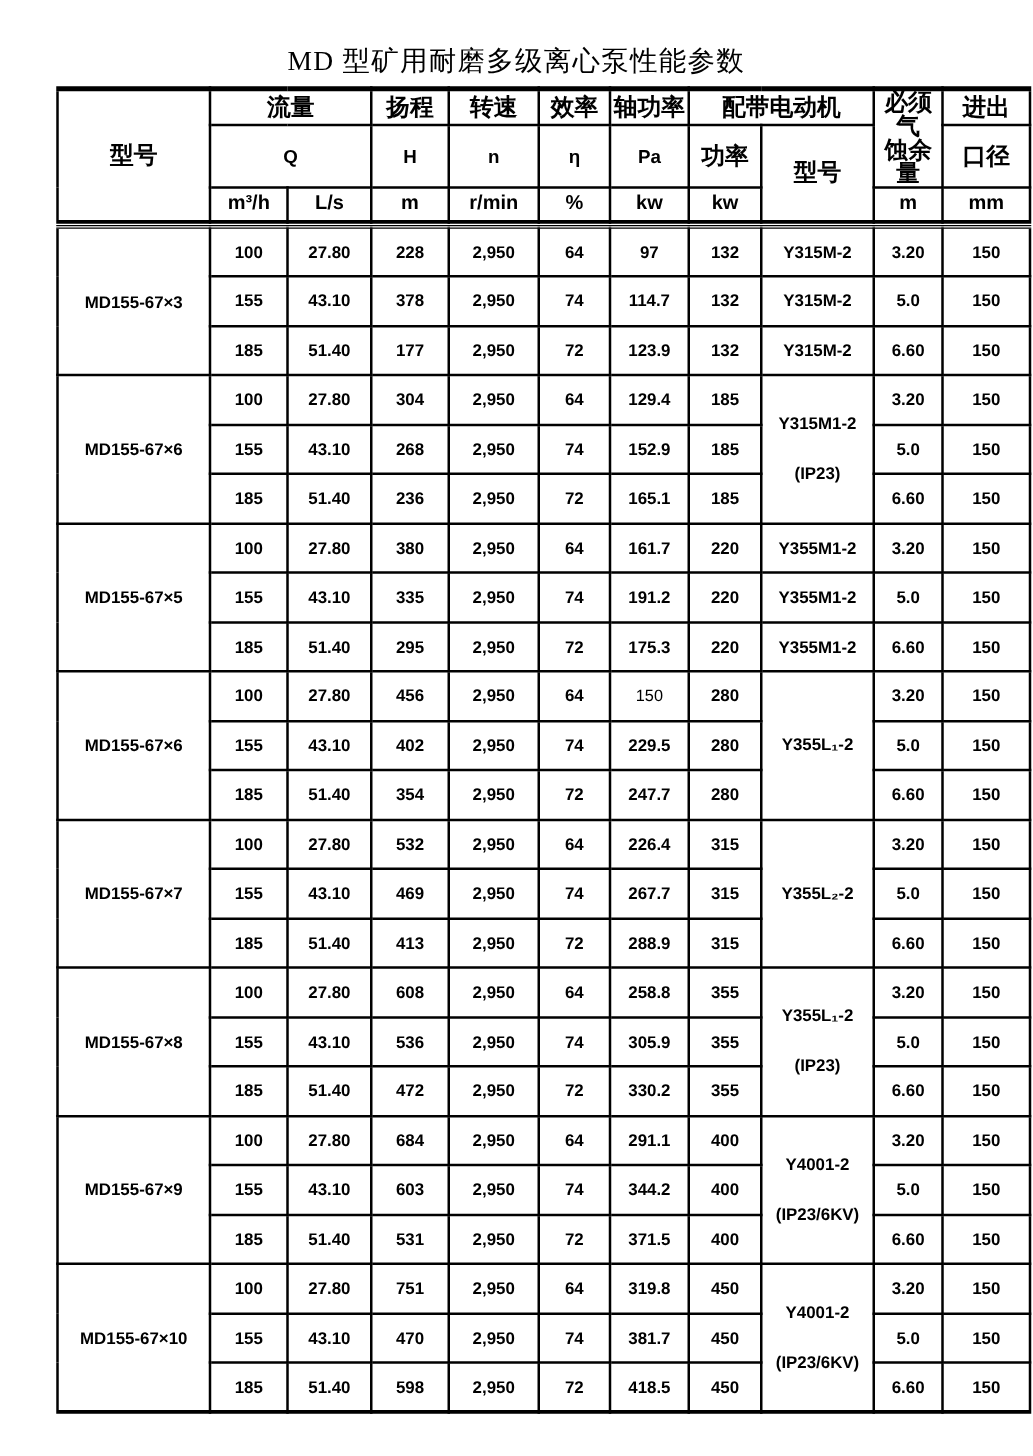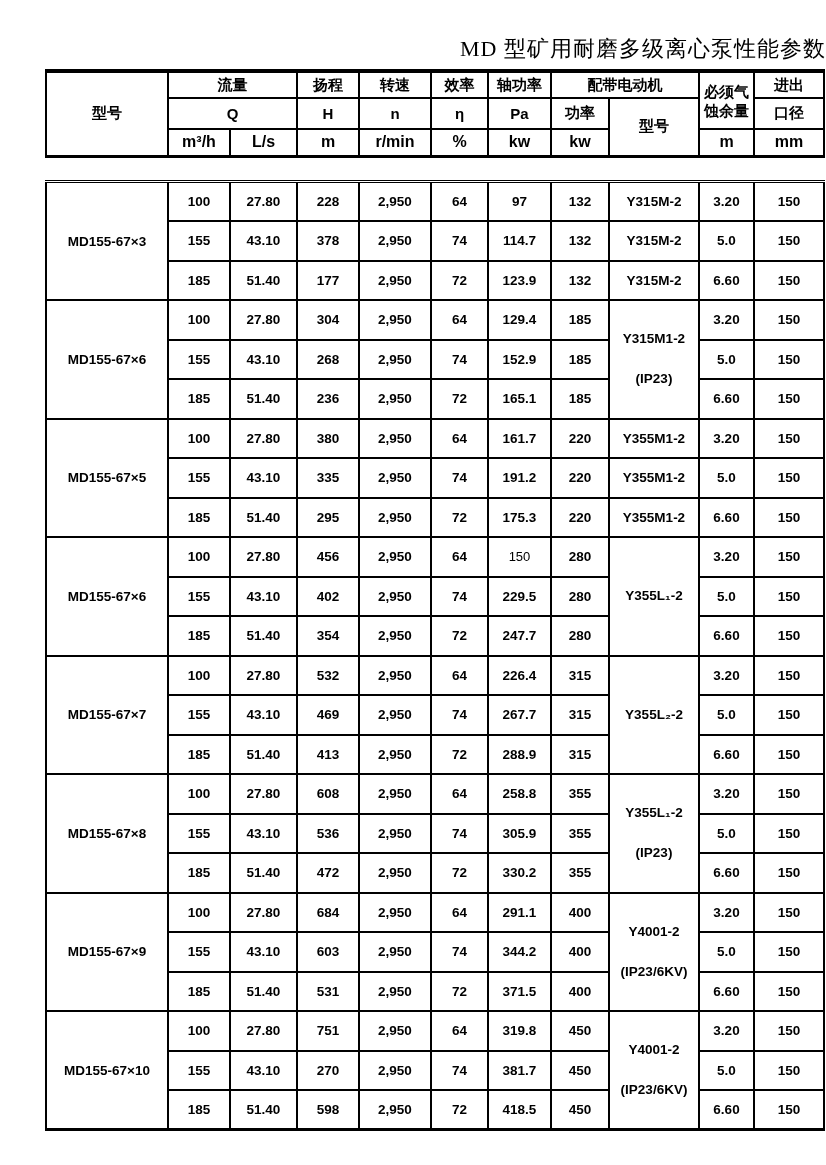--- a/index.html
+++ b/index.html
@@ -5,41 +5,41 @@
   * { box-sizing: border-box; }
   html, body { margin: 0; padding: 0; }
   body {
     width: 826px; height: 1165px;
     background: #ffffff; color: #000000;
     position: relative;
     font-family: "Liberation Sans", "DejaVu Sans", sans-serif;
   }
   .doc-title {
     position: absolute; top: 34px; left: 0; width: 826px;
-    text-align: right;
+    text-align: center;
     font-family: "Liberation Serif", "DejaVu Serif", serif;
     font-size: 22px; font-weight: 400; letter-spacing: 1px;
   }
   table {
     position: absolute; left: 45px;
     border-collapse: collapse; table-layout: fixed;
     width: 778px;
   }
   #header-table {
     top: 69px;
     border: 2px solid #000;
     border-top-width: 4px;
     border-bottom-width: 3px;
   }
   #header-table td {
     border: 2px solid #000;
     text-align: center; vertical-align: middle;
     font-weight: bold; padding: 0;
   }
-  .cn  { font-size: 15px; }
+  .cn  { font-size: 19px; }
   .sym { font-size: 15px; }
   .unit{ font-size: 16px; }
   .two-line div { line-height: 19px; }
   #body-table {
     top: 180px;
     border: 2px solid #000;
     border-top: 3px double #000;
     border-bottom: 3px solid #000;
   }
   #body-table tr { height: 39.5px; }
@@ -399,21 +399,21 @@
         <td rowspan="3" class="motor-merged">
           <div>Y4001-2</div>
           <div>(IP23/6KV)</div>
         </td>
         <td>3.20</td>
         <td>150</td>
       </tr>
       <tr>
         <td>155</td>
         <td>43.10</td>
-        <td>270</td>
+        <td>470</td>
         <td>2,950</td>
         <td>74</td>
         <td>381.7</td>
         <td>450</td>
         <td>5.0</td>
         <td>150</td>
       </tr>
       <tr>
         <td>185</td>
         <td>51.40</td>

